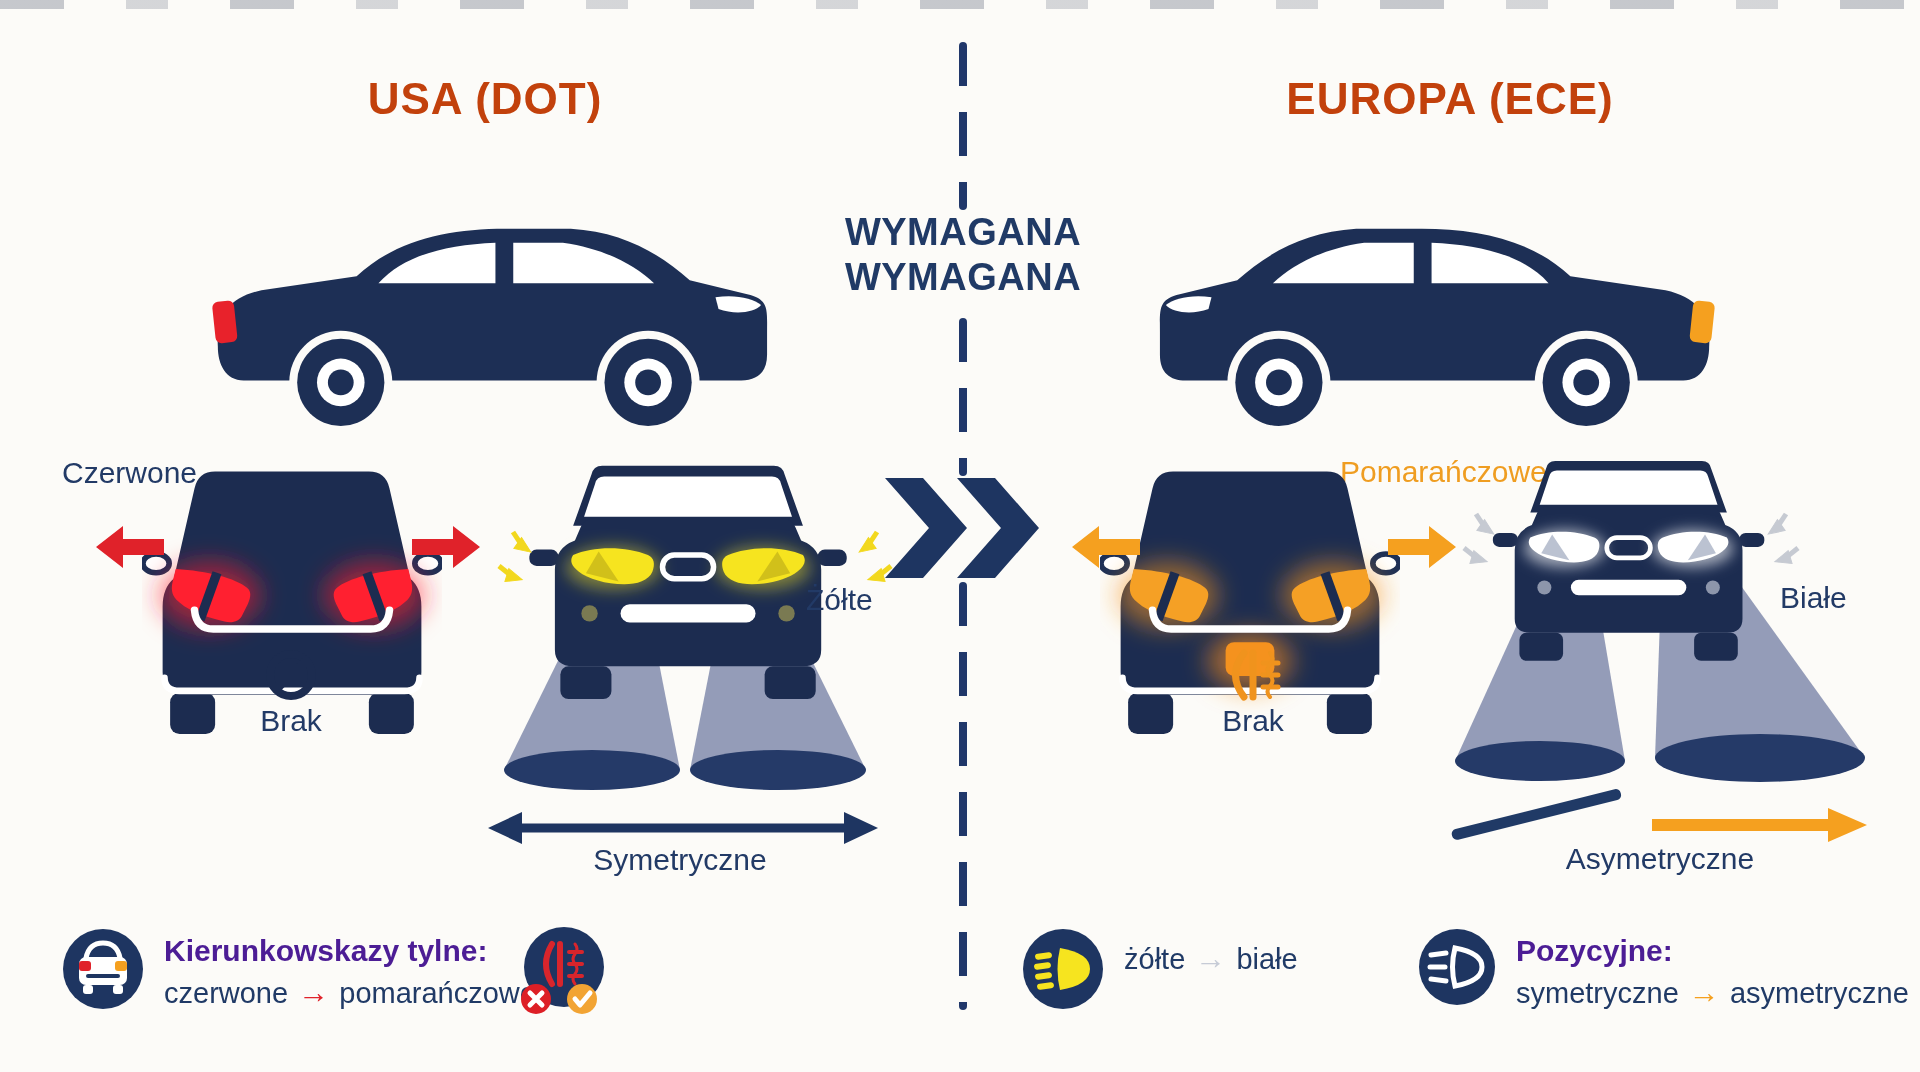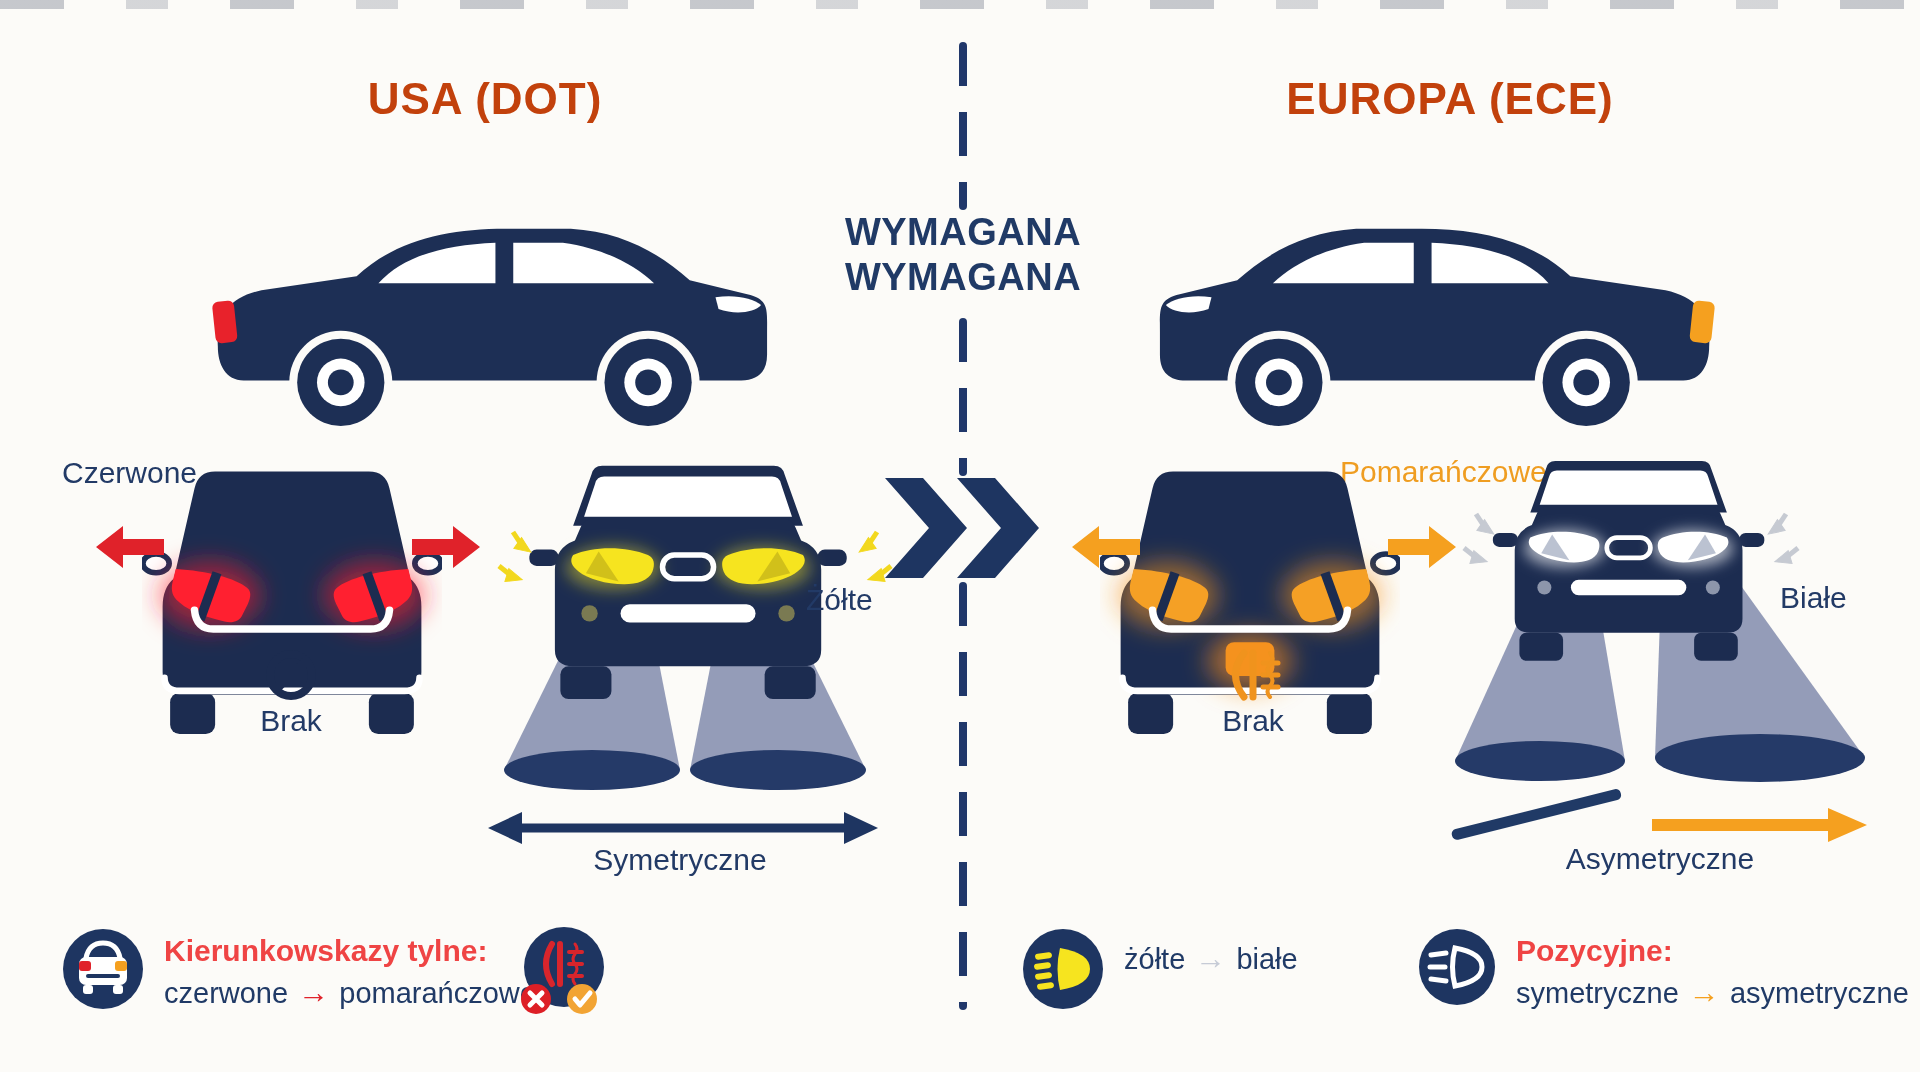--- a/index.html
+++ b/index.html
@@ -13,21 +13,21 @@
   .title.right{left:1190px;top:74px;width:520px;text-align:center;}
   .divider-seg{left:959px;width:8px;border-radius:4px;
     background:repeating-linear-gradient(180deg,#20376a 0 44px,transparent 44px 70px);}
   .center-label{left:813px;top:210px;width:300px;text-align:center;font-size:38px;font-weight:800;
     line-height:1.18;color:#203a66;letter-spacing:.5px;}
   .side-label{font-size:30px;font-weight:500;color:#223a66;white-space:nowrap;}
   .orange-text{color:#ef9d21;}
   .caption{font-size:30px;font-weight:500;color:#223a66;text-align:center;}
   .legend-item{display:flex;align-items:flex-start;}
   .legend-text{margin-left:20px;padding-top:6px;}
-  .l1{font-size:30px;font-weight:700;color:#ef4444;white-space:nowrap;}
+  .l1{font-size:30px;font-weight:700;color:#4c1d95;white-space:nowrap;}
   .l2{font-size:29px;font-weight:400;color:#203a66;margin-top:7px;white-space:nowrap;}
   .arr{font-weight:700;font-size:31px;padding:0 2px;}
   .arr.red{color:#e0222a;} .arr.orange{color:#f5a01f;} .arr.gray{color:#c6cbd6;}
   .diag-line{left:1452px;top:830px;width:174px;height:11px;background:#203a66;border-radius:5px;
     transform:rotate(-14deg);transform-origin:left center;}
   svg{display:block;}
 </style>
 </head>
 <body>
 

